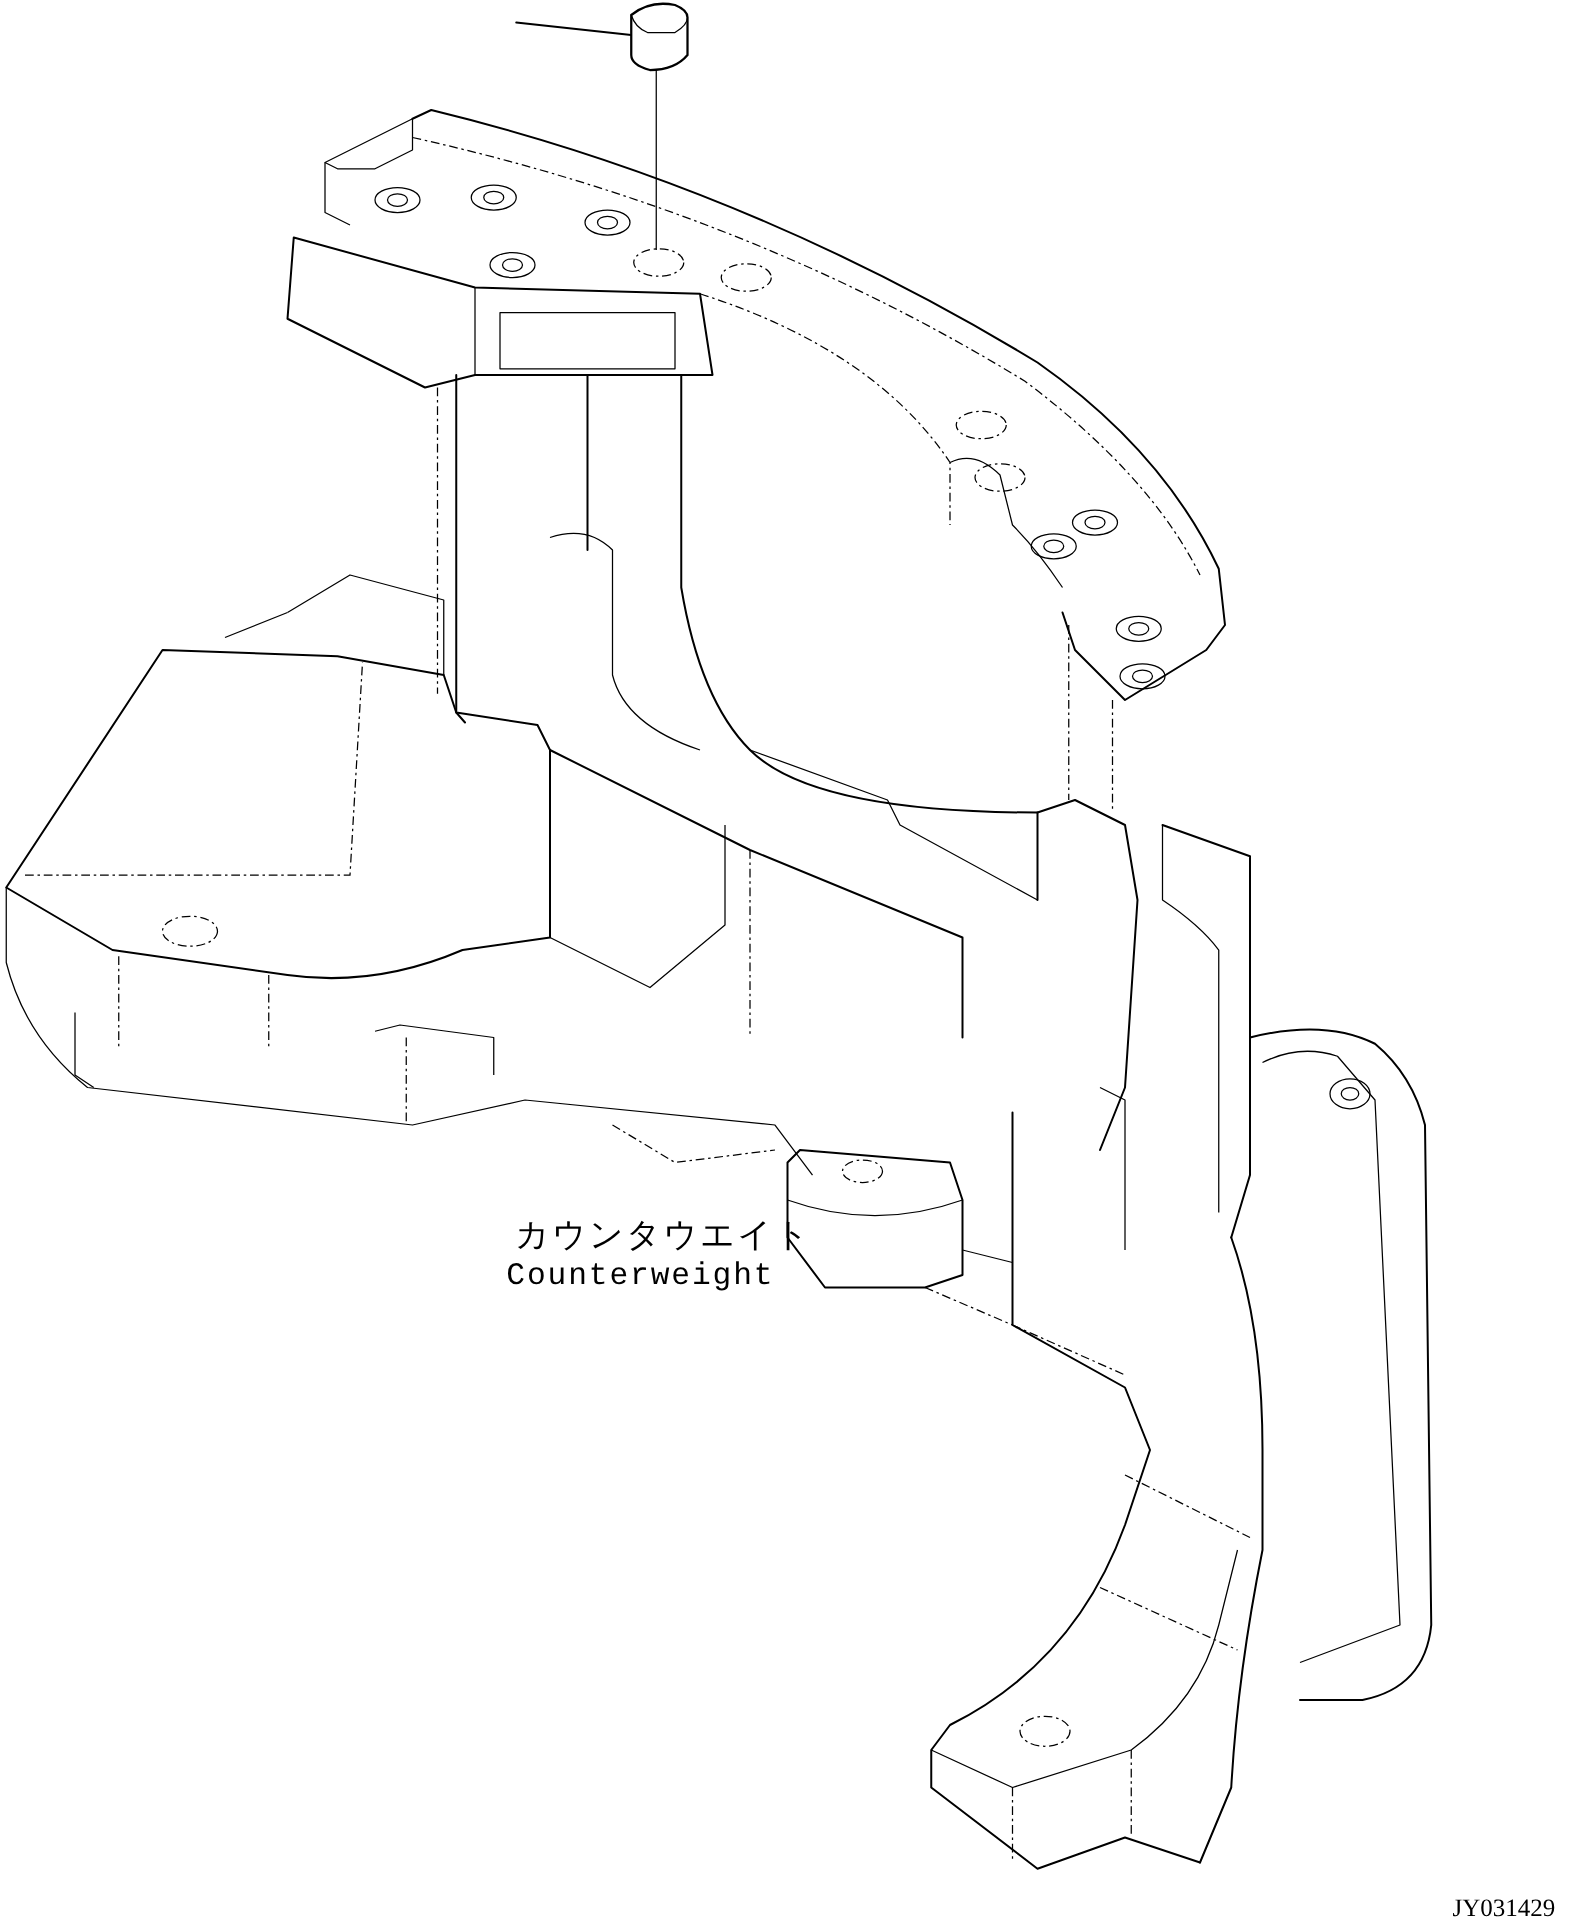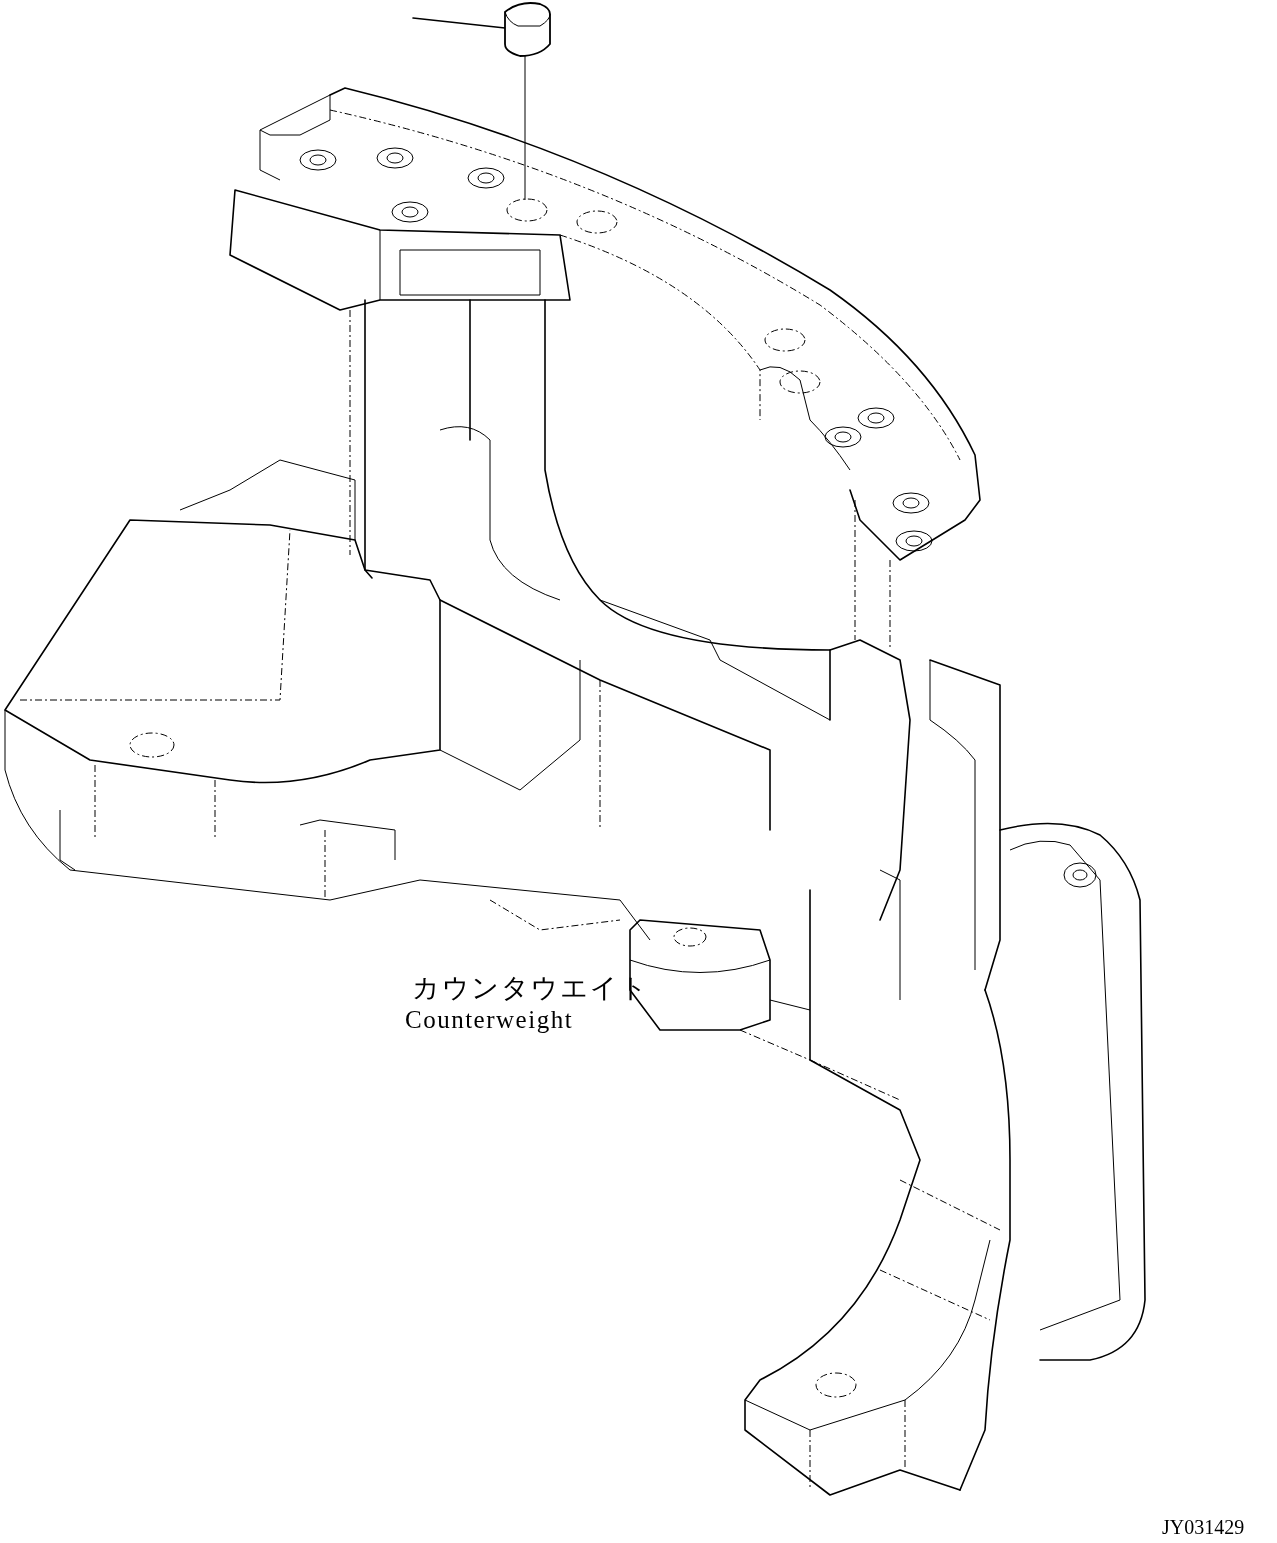--- a/index.html
+++ b/index.html
@@ -4,21 +4,21 @@
 <style>
   html, body { margin: 0; padding: 0; background: #ffffff; }
   body { width: 1277px; height: 1543px; position: relative; overflow: hidden; font-family: "DejaVu Sans Mono", monospace; }
   svg#drawing { position: absolute; left: 0; top: 0; }
   .s { fill: none; stroke: #000; stroke-width: 1.6; stroke-linejoin: round; stroke-linecap: round; }
   .t { fill: none; stroke: #000; stroke-width: 1; stroke-linejoin: round; }
   .d { fill: none; stroke: #000; stroke-width: 1; stroke-dasharray: 7 3 2 3; }
   .w { fill: #fff; stroke: #000; stroke-width: 1.8; }
   .label { position: absolute; color: #000; white-space: nowrap; }
   #label-jp { left: 412px; top: 970px; font-size: 27px; letter-spacing: 2px; font-family: "DejaVu Sans", sans-serif; }
-  #label-en { left: 405px; top: 1006px; font-size: 25px; letter-spacing: 1.5px; font-family: Liberation Serif, serif; }
+  #label-en { left: 405px; top: 1006px; font-size: 25px; letter-spacing: 1.5px; font-family: Liberation Mono, monospace; }
   #figure-id { left: 1162px; top: 1516px; font-size: 20px; font-family: Liberation Serif, serif; }
 </style>
 </head>
 <body>
 
 <svg id="drawing" width="1277" height="1543" viewBox="0 0 1277 1543">
 
   <g>
     <line class="s" x1="413" y1="18" x2="505" y2="28"></line>
     <path class="w" d="M505 12 Q520 0 540 4 Q550 8 550 14 L550 44 Q540 56 520 56 Q505 52 505 44 Z"></path>

